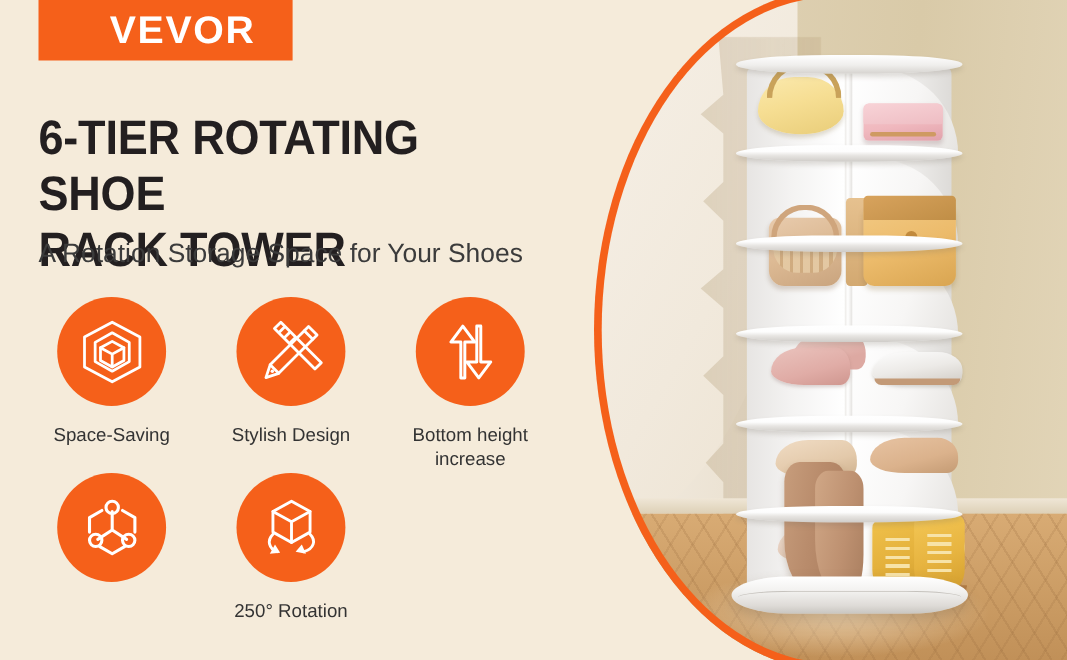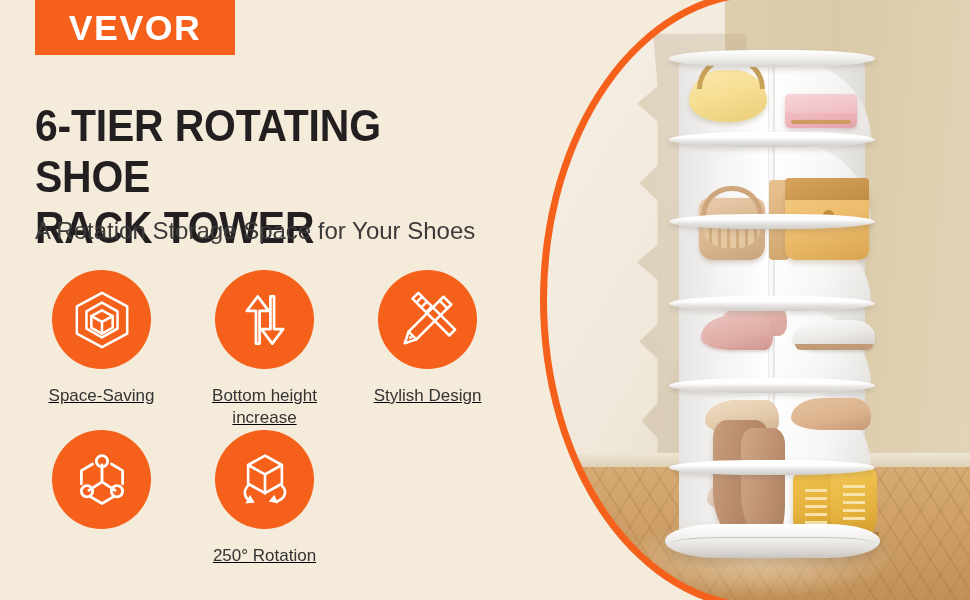--- a/index.html
+++ b/index.html
@@ -7,21 +7,21 @@
     width:970px;height:600px;overflow:hidden;
     background:#f5ebda;
     font-family:"Liberation Sans", sans-serif;
     position:relative;
   }
   .stage{position:absolute;inset:0;width:970px;height:600px;overflow:hidden;background:#f5ebda;}
 
   
   .logo-bar{
     position:absolute;left:35px;top:0;width:200px;height:55px;
-    background:#f5601a;display:flex;align-items:center;justify-content:center;
+    background:#f5601a;display:flex;align-items:center;justify-content:center;padding-left:31px;
   }
   .logo-text{
     color:#ffffff;font-family:"Liberation Sans", sans-serif;
     font-weight:bold;font-size:35px;letter-spacing:1.5px;
     line-height:1;transform:scaleX(1.02);
   }
 
   .headline{
     position:absolute;left:35px;top:100px;width:500px;
     color:#231f20;
@@ -32,21 +32,21 @@
     transform:scaleX(0.93);transform-origin:left top;
     text-transform:uppercase;
   }
   .subhead{
     position:absolute;left:35px;top:216px;width:520px;
     color:#3b3b3b;font-size:24px;line-height:30px;font-weight:400;
   }
 
   
   .features{position:absolute;left:20px;top:270px;width:520px;}
-  .frow{display:flex;text-decoration:underline;}
+  .frow{display:flex;}
   .frow.r1{height:160px;}
   .frow.r2{height:160px;}
   .feat{width:163px;display:flex;flex-direction:column;align-items:center;}
   .circle{
     width:99px;height:99px;border-radius:50%;
     background:#f5601a;display:flex;align-items:center;justify-content:center;
     flex:none;
   }
   .circle svg{display:block;}
   .flabel{
@@ -322,44 +322,44 @@
               <path d="M21 28 L32 34 L43 28 M32 34 L32 46"></path>
             </svg>
           </span>
         </div>
         <div class="flabel">Space-Saving</div>
       </div>
 
       <div class="feat">
         <div class="circle">
           <span>
+            <svg width="62" height="62" viewBox="0 0 64 64" fill="none" stroke="#ffffff" stroke-width="2.6" stroke-linejoin="round" stroke-linecap="round">
+
+              <path d="M16 10 L22 4 L60 42 L54 48 Z" transform="rotate(0)"></path>
+              <path d="M21 13 L25 9 M26 18 L30 14 M31 23 L35 19"></path>
+
+              <path d="M48 8 L56 16 L20 52 L8 56 L12 44 Z"></path>
+              <path d="M44 12 L52 20 M12 44 L20 52"></path>
+              <circle cx="14" cy="50" r="1.6" fill="#ffffff" stroke="none"></circle>
+            </svg>
+          </span>
+        </div>
+        <div class="flabel">Stylish Design</div>
+      </div>
+
+      <div class="feat">
+        <div class="circle">
+          <span>
             <svg width="58" height="58" viewBox="0 0 64 64" fill="none" stroke="#ffffff" stroke-width="3" stroke-linejoin="round" stroke-linecap="round">
               <path d="M24 58 L24 22 L14 22 L26 6 L38 22 L28 22 L28 58 Z" transform="translate(-2,0)"></path>
               <path d="M40 6 L40 42 L50 42 L38 58 L26 42 L36 42 L36 6 Z" transform="translate(2,0)"></path>
             </svg>
           </span>
         </div>
         <div class="flabel">Bottom height increase</div>
-      </div>
-
-      <div class="feat">
-        <div class="circle">
-          <span>
-            <svg width="62" height="62" viewBox="0 0 64 64" fill="none" stroke="#ffffff" stroke-width="2.6" stroke-linejoin="round" stroke-linecap="round">
-
-              <path d="M16 10 L22 4 L60 42 L54 48 Z" transform="rotate(0)"></path>
-              <path d="M21 13 L25 9 M26 18 L30 14 M31 23 L35 19"></path>
-
-              <path d="M48 8 L56 16 L20 52 L8 56 L12 44 Z"></path>
-              <path d="M44 12 L52 20 M12 44 L20 52"></path>
-              <circle cx="14" cy="50" r="1.6" fill="#ffffff" stroke="none"></circle>
-            </svg>
-          </span>
-        </div>
-        <div class="flabel">Stylish Design</div>
       </div>
     </div>
 
     <div class="frow r2">
 
       <div class="feat">
         <div class="circle">
           <span>
             <svg width="60" height="60" viewBox="0 0 64 64" fill="none" stroke="#ffffff" stroke-width="3" stroke-linejoin="round" stroke-linecap="round">
               <path d="M32 16 L32 34 M32 34 L18 43 M32 34 L46 43"></path>

